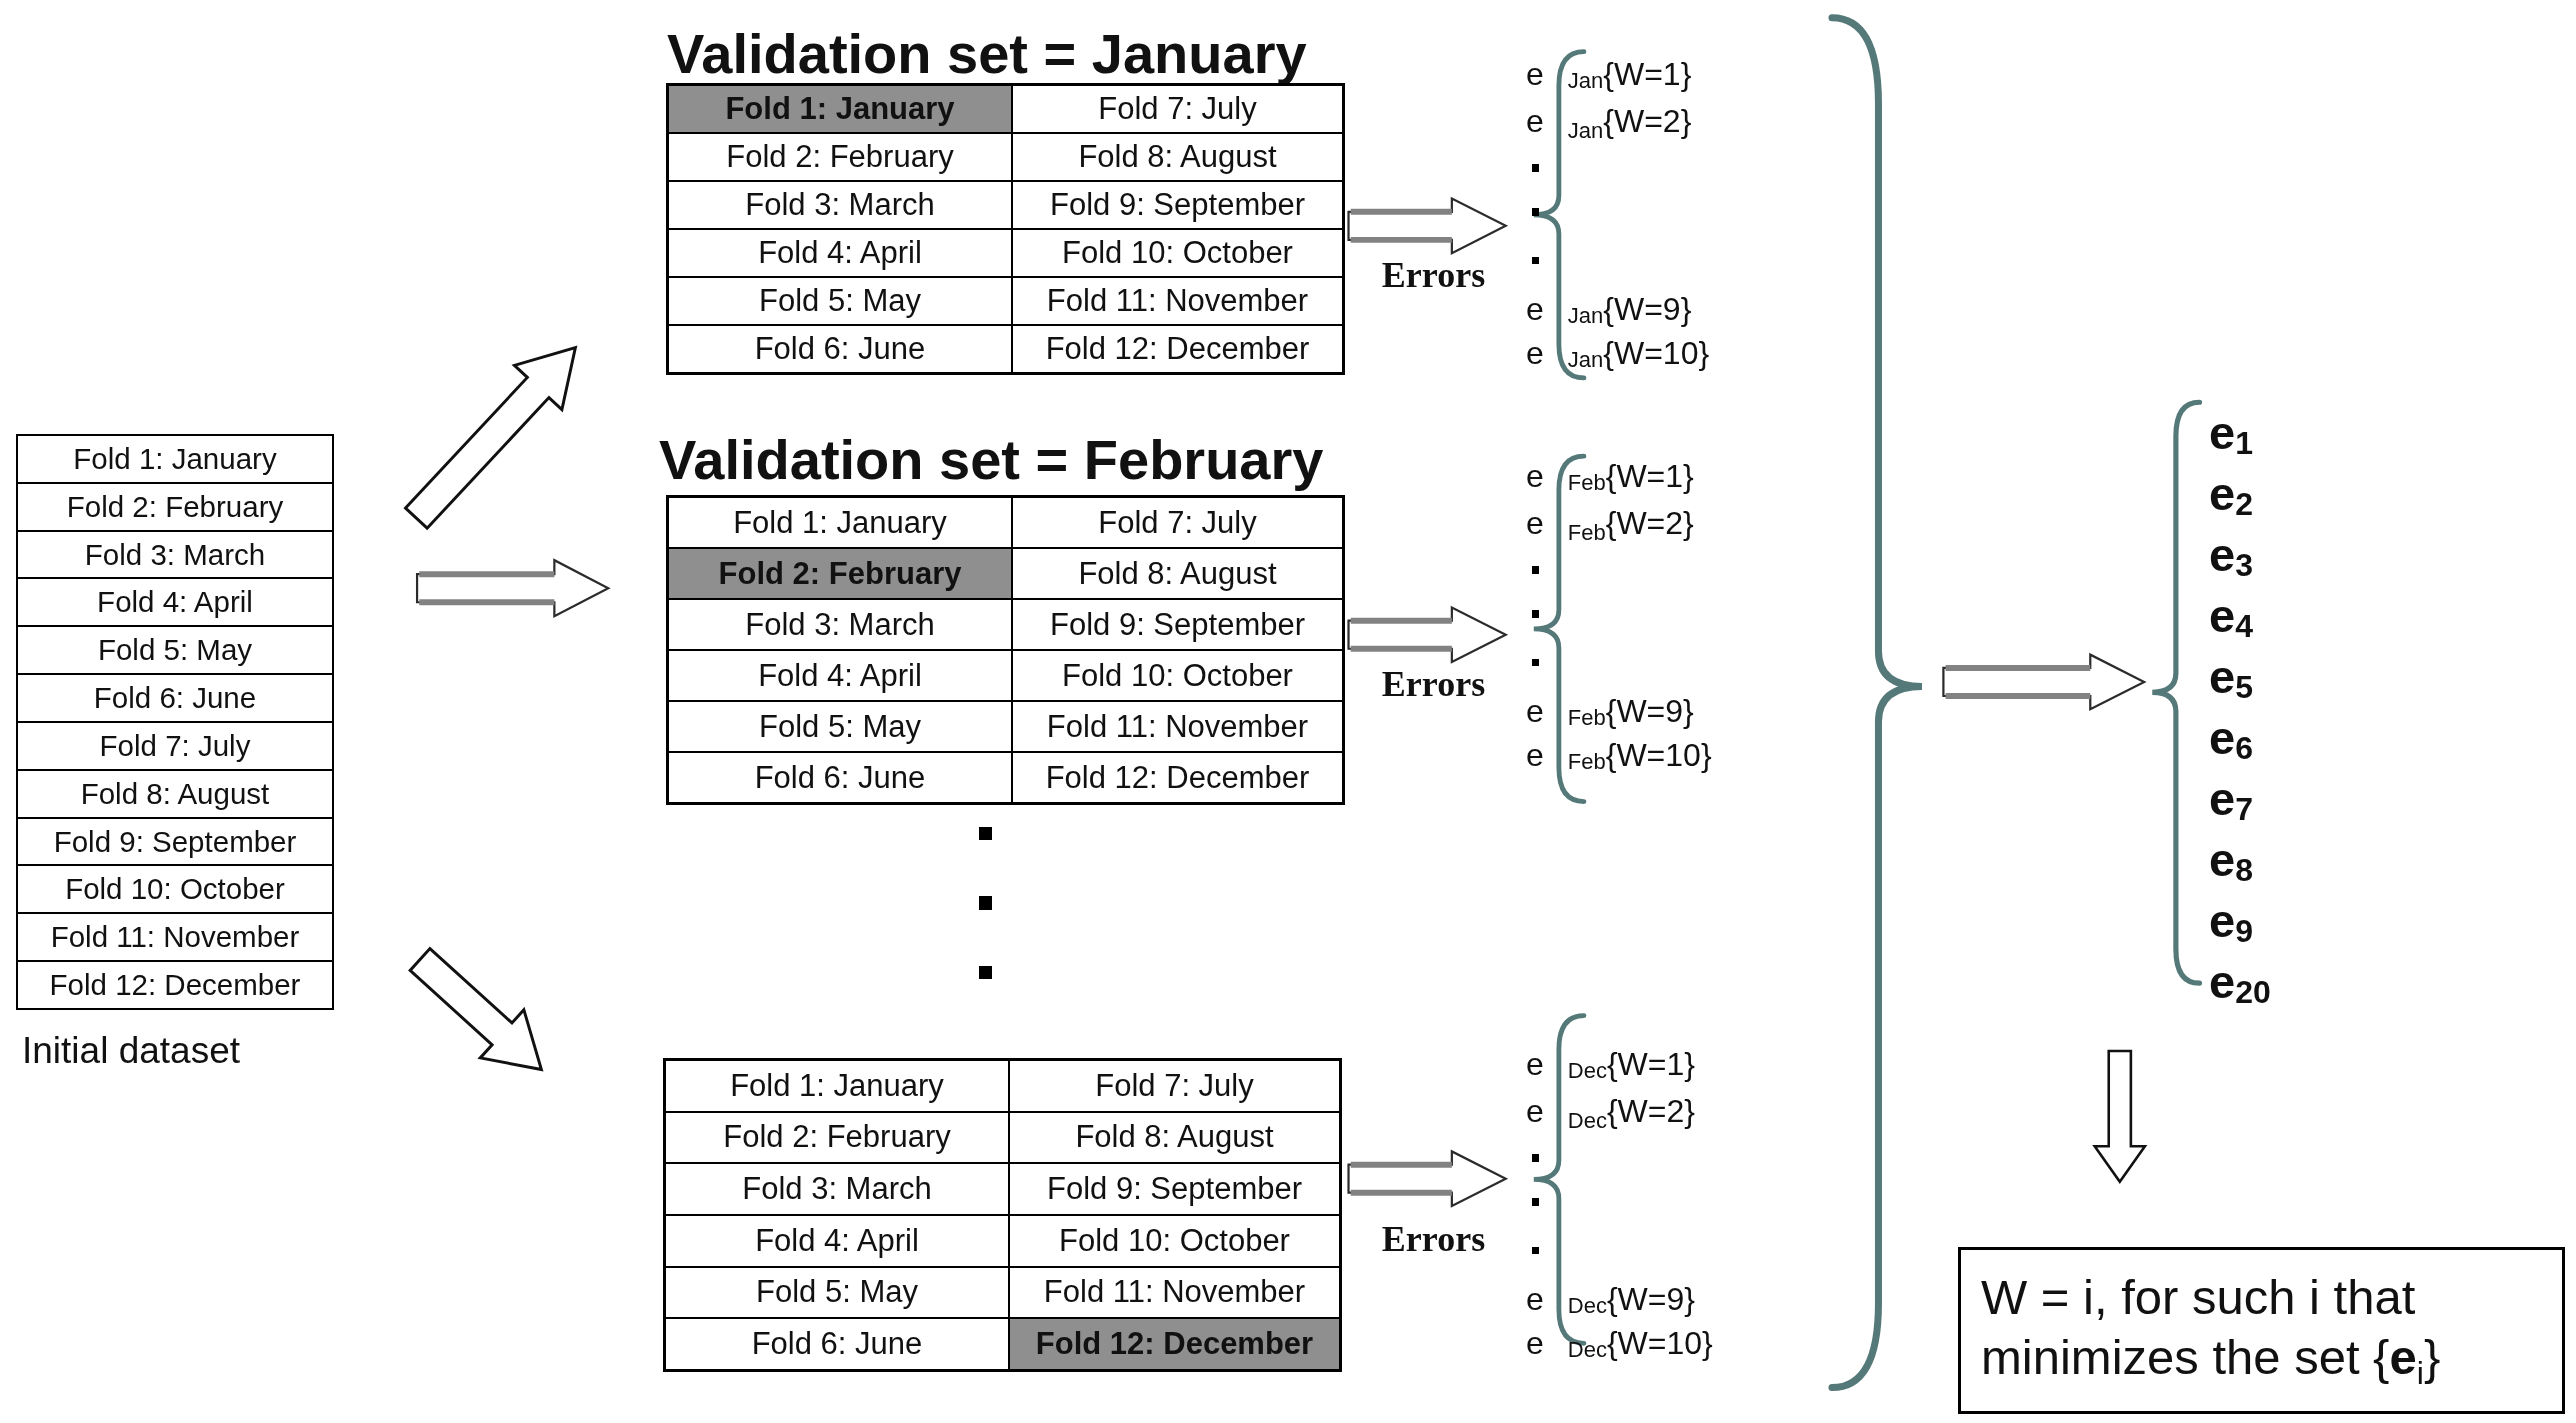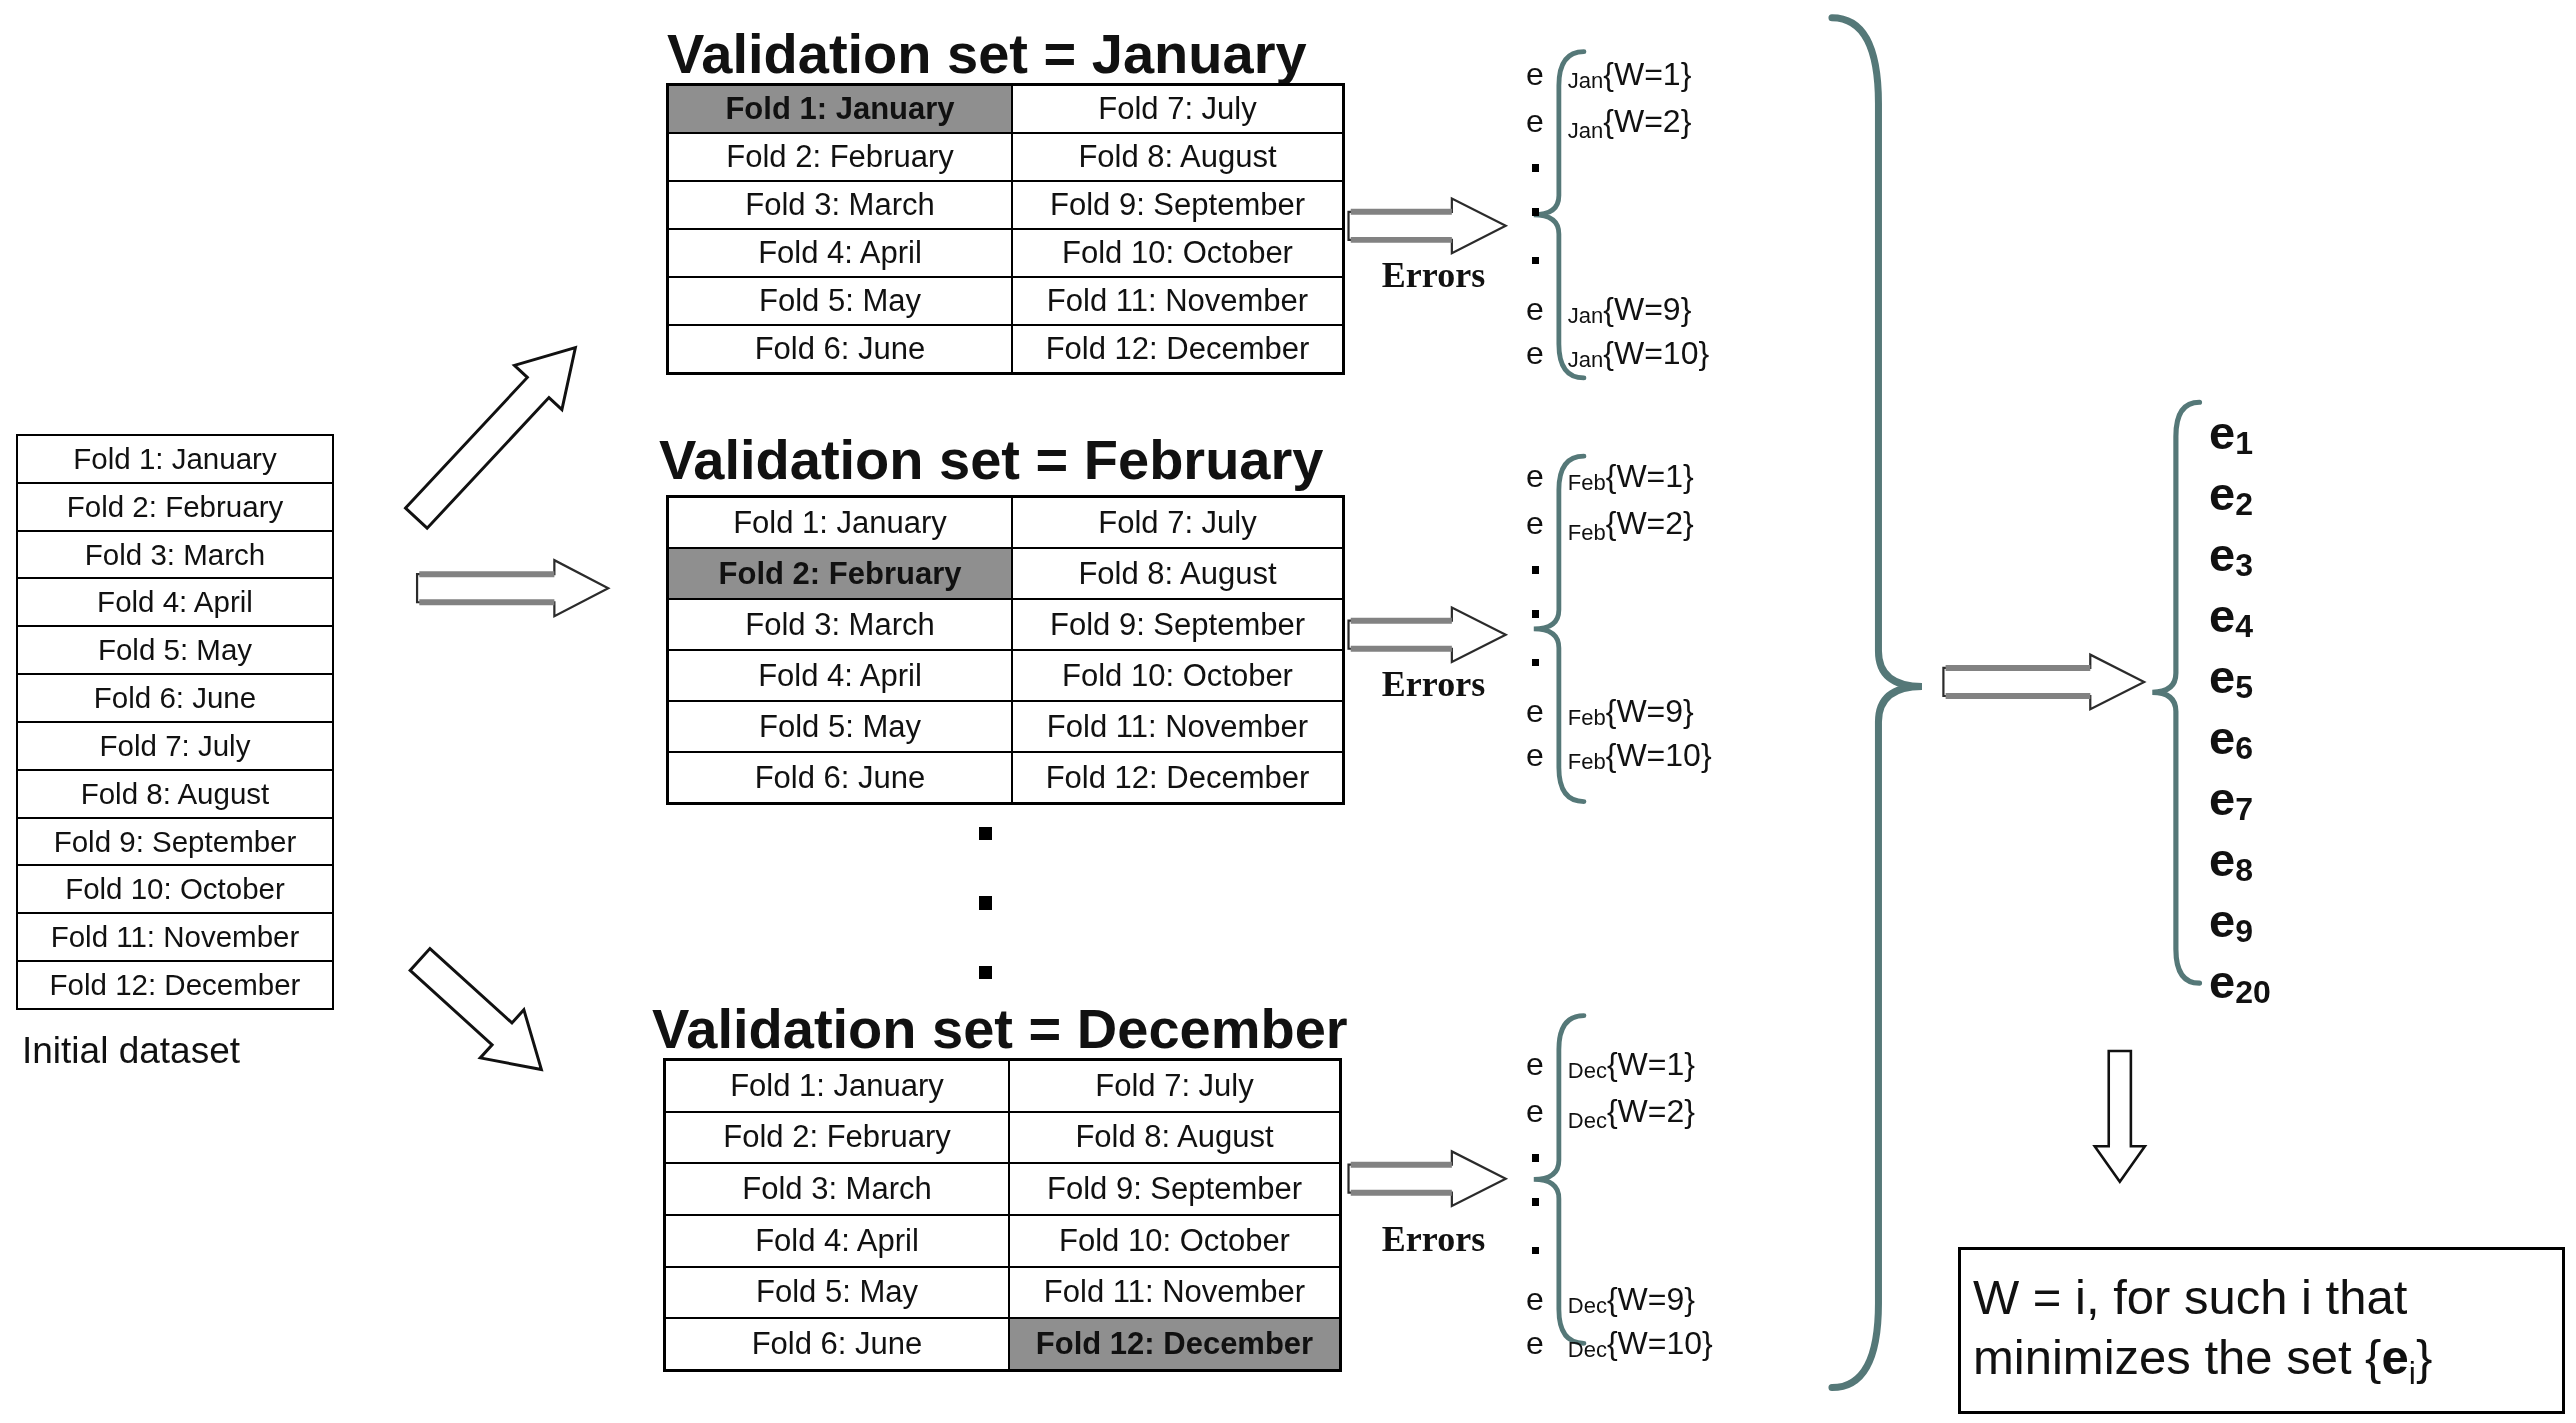--- a/index.html
+++ b/index.html
@@ -58,21 +58,21 @@
   .errdotline{height:44px;display:flex;align-items:center;}
   .errdotline.sp2{height:53px;}
   .errdot{width:7.4px;height:7.4px;background:#000;margin-left:5.9px;}
   
   .elist{left:2209px;top:402px;display:flex;flex-direction:column;}
   .e-item{height:61px;display:flex;align-items:center;font-weight:bold;font-size:47px;}
   .e-item .e-sub{font-size:32px;align-self:flex-end;margin-bottom:1.5px;line-height:1.1;}
   
   .result-box{
     left:1958px;top:1247px;width:607px;height:167px;border:3px solid #000;box-sizing:border-box;
-    display:flex;flex-direction:column;justify-content:center;padding-left:12px;gap:4.4px;
+    display:flex;flex-direction:column;justify-content:center;padding-left:20px;gap:4.4px;
   }
   .result-line{font-size:49px;white-space:nowrap;}
   .result-line .e-bold{font-weight:bold;}
   .result-line .sub-i{font-size:32px;vertical-align:-10.3px;}
   
   .blkarrow{fill:#ffffff;stroke:var(--ink);stroke-width:4;stroke-linejoin:miter;}
   .harrow-body{fill:#ffffff;stroke:#2b2b2b;stroke-width:3;}
   .harrow-shaft{stroke:var(--arrowgray);stroke-width:8;fill:none;}
   .brace{stroke:var(--teal);fill:none;stroke-width:6.5;stroke-linecap:round;}
   .brace-e{stroke-width:7;}
@@ -138,21 +138,20 @@
       <div class="init-row">Fold 8: August</div>
       <div class="init-row">Fold 9: September</div>
       <div class="init-row">Fold 10: October</div>
       <div class="init-row">Fold 11: November</div>
       <div class="init-row">Fold 12: December</div>
     </div>
   <div class="abs init-label">Initial dataset</div>
 
   <div class="abs vtitle t0">Validation set = January</div>
   <div class="abs vtitle t1">Validation set = February</div>
-  <div class="abs vtitle t2">Validation set = December</div>
 
   <div class="abs vtable vt0">
       <div class="vcell hl">Fold 1: January</div>
       <div class="vcell">Fold 2: February</div>
       <div class="vcell">Fold 3: March</div>
       <div class="vcell">Fold 4: April</div>
       <div class="vcell">Fold 5: May</div>
       <div class="vcell">Fold 6: June</div>
       <div class="vcell">Fold 7: July</div>
       <div class="vcell">Fold 8: August</div>

